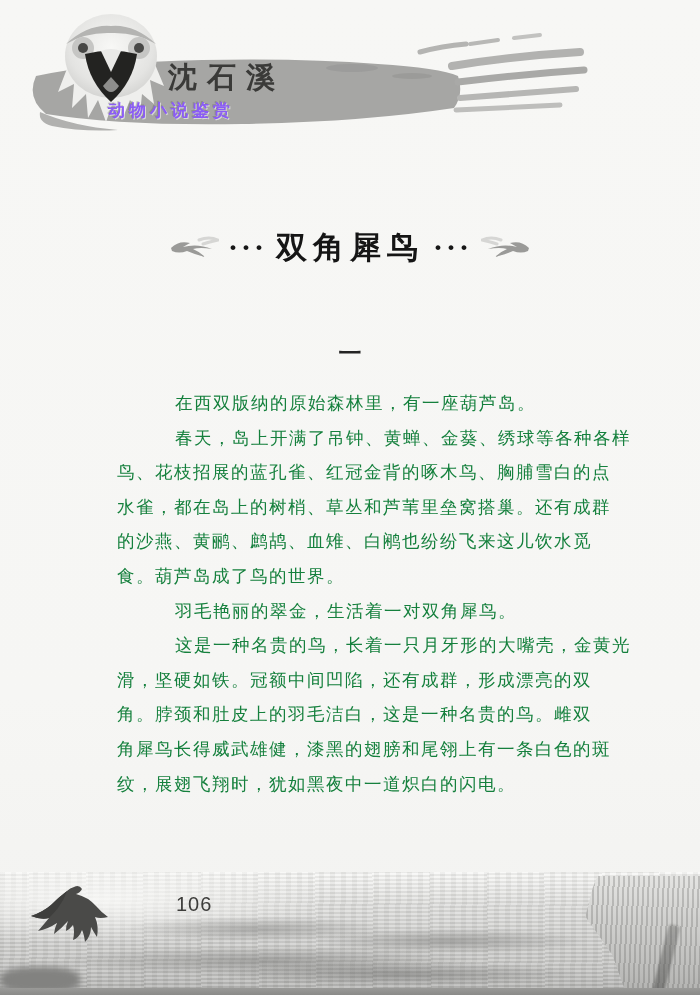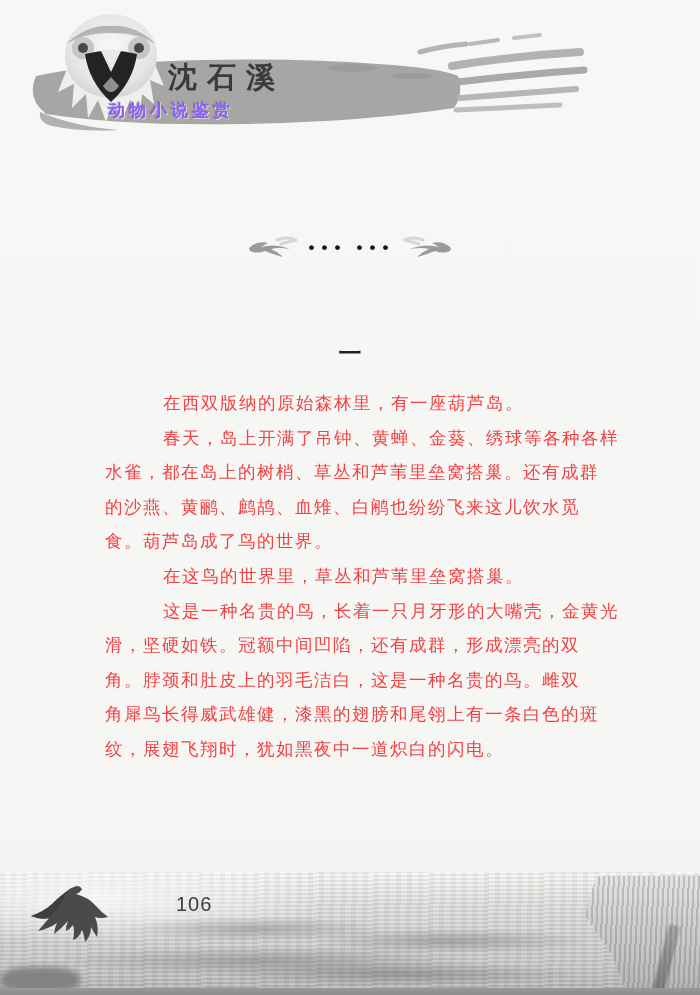--- a/index.html
+++ b/index.html
@@ -37,22 +37,22 @@
 
   
   .section-heading{
     position:absolute;left:0;top:338px;width:700px;height:30px;
     text-align:center;font-size:23px;font-weight:bold;color:#242424;
   }
 
   
   .body-text{position:absolute;left:105px;top:386px;width:500px;}
   .line{
-    height:34.6px;line-height:34.6px;font-size:17.5px;color:#ef4444;
-    letter-spacing:1.5px;white-space:nowrap;
+    height:34.6px;line-height:34.6px;font-size:17.5px;color:#15803d;
+    letter-spacing:1.5px;white-space:nowrap;margin-left:12px;
   }
   .line.indent{padding-left:58px;}
 
   
   .landscape{position:absolute;left:0;top:872px;width:700px;height:123px;}
   .land-base{
     position:absolute;inset:0;
     background:linear-gradient(180deg,
       rgba(247,247,245,1) 0%, rgba(235,235,233,.55) 8%,
       #dcdcda 26%, #cdcdcb 52%, #c0c0be 78%, #aeaeac 94%, #999997 100%);
@@ -134,38 +134,40 @@
   <div class="author-name">沈石溪</div>
   <div class="series-name">动物小说鉴赏</div>
 </div>
 
 <div class="title-row">
   <svg class="bird-ornament left" width="50" height="26" viewBox="0 0 50 26">
     <path d="M30,6 Q40,2 49,6 Q40,8 34,10" fill="none" stroke="#d6d6d4" stroke-width="3" stroke-linecap="round"></path>
     <path d="M2,14 Q10,6 21,9 L14,13 Q28,9 43,15 Q31,13 24,15 Q31,18 36,23 Q25,20 18,17 Q10,20 3,17 Z" fill="#9a9a98"></path>
   </svg>
   <span class="title-dots">···</span>
+  <h1 class="title-text">双角犀鸟</h1>
   <span class="title-dots">···</span>
   <svg class="bird-ornament right" width="50" height="26" viewBox="0 0 50 26">
     <path d="M30,6 Q40,2 49,6 Q40,8 34,10" fill="none" stroke="#d6d6d4" stroke-width="3" stroke-linecap="round"></path>
     <path d="M2,14 Q10,6 21,9 L14,13 Q28,9 43,15 Q31,13 24,15 Q31,18 36,23 Q25,20 18,17 Q10,20 3,17 Z" fill="#9a9a98"></path>
   </svg>
 </div>
 
 <div class="section-heading">一</div>
 
 <div class="body-text">
   <div class="line indent">在西双版纳的原始森林里，有一座葫芦岛。</div>
 
   <div class="line indent">春天，岛上开满了吊钟、黄蝉、金葵、绣球等各种各样</div>
+  <div class="line">鸟、花枝招展的蓝孔雀、红冠金背的啄木鸟、胸脯雪白的点</div>
   <div class="line">水雀，都在岛上的树梢、草丛和芦苇里垒窝搭巢。还有成群</div>
   <div class="line">的沙燕、黄鹂、鹧鸪、血雉、白鹇也纷纷飞来这儿饮水觅</div>
   <div class="line">食。葫芦岛成了鸟的世界。</div>
 
-  <div class="line indent">在这鸟的世界里，草丛和芦苇里垒窝搭巢。</div>
+  <div class="line indent">羽毛艳丽的翠金，生活着一对双角犀鸟。</div>
 
   <div class="line indent">这是一种名贵的鸟，长着一只月牙形的大嘴壳，金黄光</div>
   <div class="line">滑，坚硬如铁。冠额中间凹陷，还有成群，形成漂亮的双</div>
   <div class="line">角。脖颈和肚皮上的羽毛洁白，这是一种名贵的鸟。雌双</div>
   <div class="line">角犀鸟长得威武雄健，漆黑的翅膀和尾翎上有一条白色的斑</div>
   <div class="line">纹，展翅飞翔时，犹如黑夜中一道炽白的闪电。</div>
 </div>
 
 <div class="landscape">
   <div class="land-base"></div>

